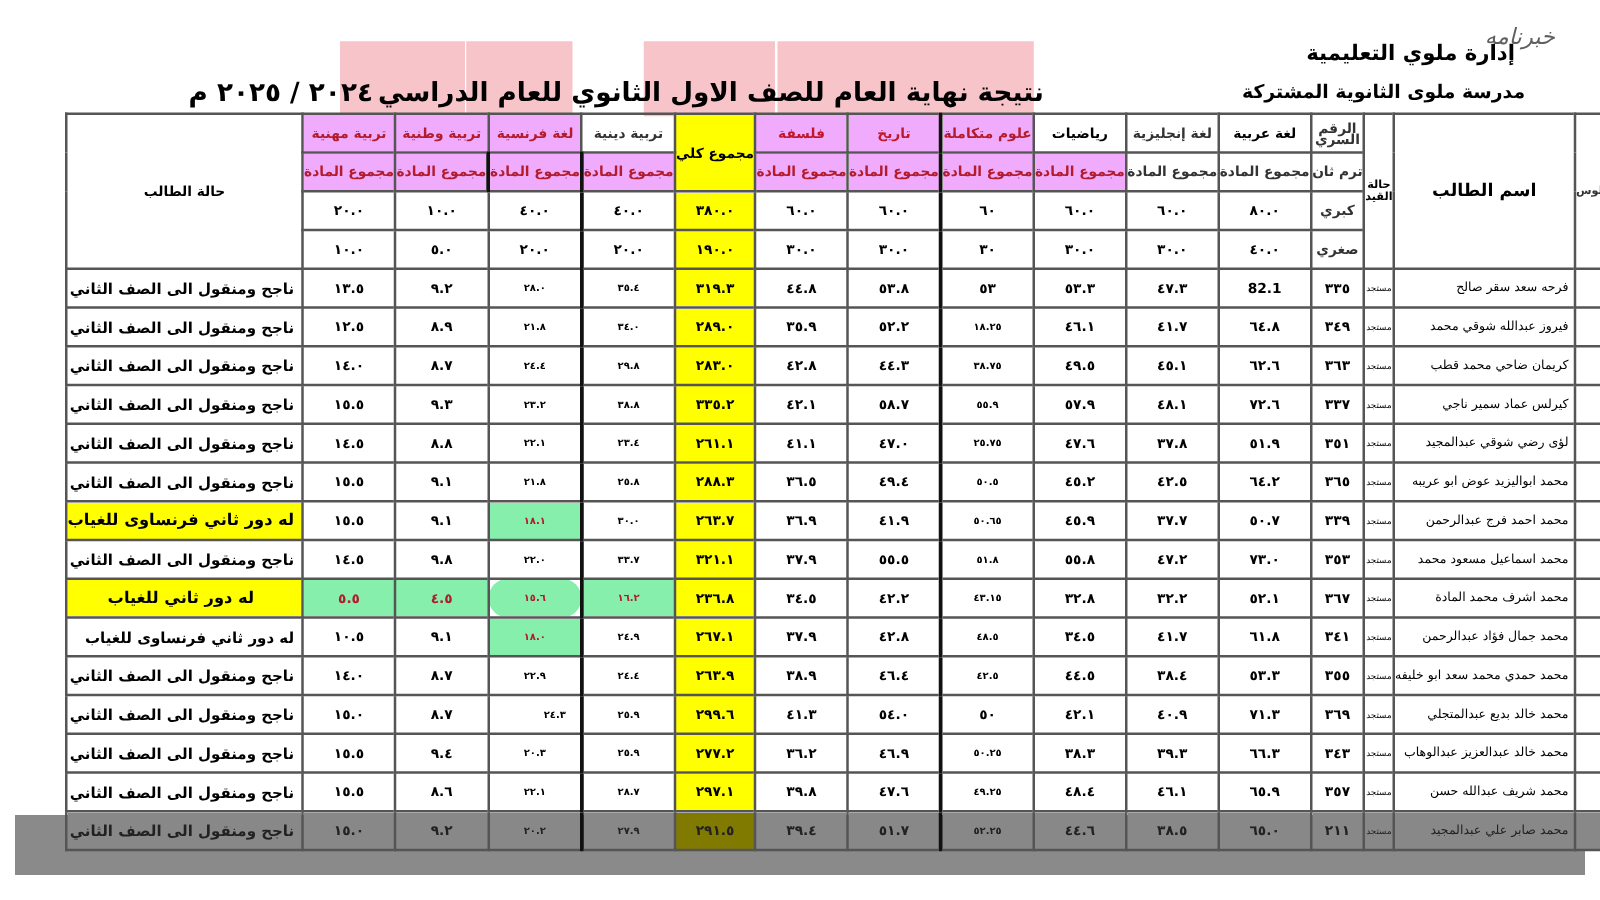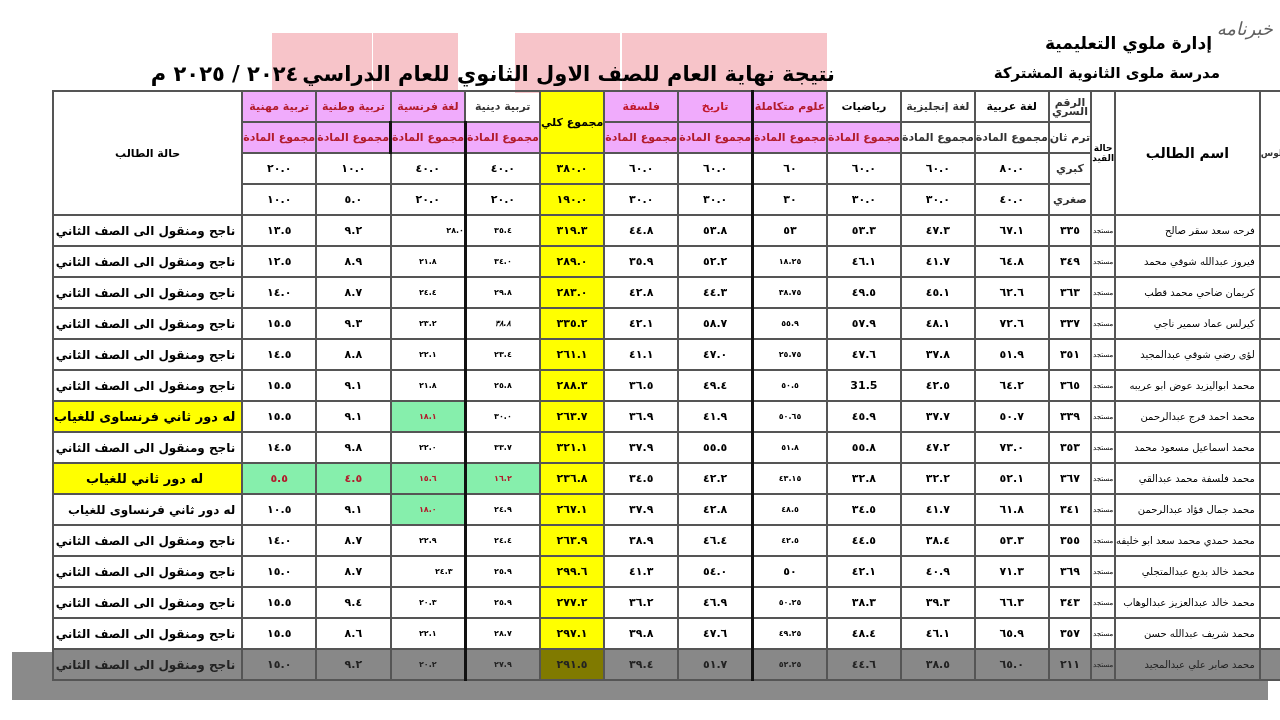--- a/index.html
+++ b/index.html
@@ -1,18 +1,18 @@
 <!DOCTYPE html>
 <html><head>
 <meta charset="utf-8">
 <style>
   html,body{margin:0;padding:0;}
   body{width:1280px;height:720px;background:#ffffff;position:relative;overflow:hidden;font-family:"DejaVu Sans",sans-serif;color:#000;}
   .pink-strip{position:absolute;top:33px;height:60px;background:#f7c4c9;}
-  .logo-watermark{position:absolute;top:18px;right:7px;font-size:18px;color:#444;font-family:"DejaVu Serif",serif;font-style:italic;opacity:.85;}
+  .logo-watermark{position:absolute;top:18px;right:36px;font-size:18px;color:#444;font-family:"DejaVu Serif",serif;font-style:italic;opacity:.85;}
   .admin-title{position:absolute;top:33px;right:68px;font-size:17px;font-weight:bold;direction:rtl;}
   .school-title{position:absolute;top:64px;right:60px;font-size:15px;font-weight:bold;direction:rtl;}
   .main-title{position:absolute;top:62px;left:110px;width:725px;text-align:right;direction:rtl;font-size:21px;font-weight:bold;white-space:nowrap;}
   .main-title .yr{margin-right:4px;}
   table.grid{position:absolute;left:52px;top:90px;border-collapse:collapse;direction:rtl;table-layout:fixed;}
   table.grid td{border:2px solid #555;height:29px;padding:0;text-align:center;font-size:11px;font-weight:bold;overflow:hidden;white-space:nowrap;}
   table.grid td.thick-left{border-left:3px solid #111;}
   .hdr-small{font-size:7px;font-weight:normal;color:#333;line-height:9px;}
   .hdr-sub{font-size:7px;font-weight:normal;color:#333;}
   .pinkhdr{background:#f0abfc;color:#b21c2c;}
@@ -129,29 +129,29 @@
       <td class="thick-left">٢٠.٠</td>
       <td>٢٠.٠</td>
       <td>٥.٠</td>
       <td>١٠.٠</td>
     </tr>
   <tr>
         <td>١٣٤</td>
         <td class="name-cell">فرحه سعد سقر صالح</td>
         <td class="reg-cell">مستجد</td>
         <td>٣٣٥</td>
-        <td>٦٧.١</td>
+        <td>82.1</td>
         <td>٤٧.٣</td>
         <td>٥٣.٣</td>
         <td class="thick-left">٥٣</td>
         <td>٥٣.٨</td>
         <td>٤٤.٨</td>
         <td class="yel">٣١٩.٣</td>
         <td class="thick-left" style="font-size: 8px;">٣٥.٤</td>
-        <td style="font-size: 8px; text-align: right;">٢٨.٠</td>
+        <td style="font-size: 8px;">٢٨.٠</td>
         <td>٩.٢</td>
         <td>١٣.٥</td>
         <td class="status-cell">ناجح ومنقول الى الصف الثاني</td>
       </tr>
       <tr>
         <td>١٣٦</td>
         <td class="name-cell">فيروز عبدالله شوقي محمد</td>
         <td class="reg-cell">مستجد</td>
         <td>٣٤٩</td>
         <td>٦٤.٨</td>
@@ -190,21 +190,21 @@
         <td class="name-cell">كيرلس عماد سمير ناجي</td>
         <td class="reg-cell">مستجد</td>
         <td>٣٣٧</td>
         <td>٧٢.٦</td>
         <td>٤٨.١</td>
         <td>٥٧.٩</td>
         <td class="thick-left" style="font-size: 8px;">٥٥.٩</td>
         <td>٥٨.٧</td>
         <td>٤٢.١</td>
         <td class="yel">٣٣٥.٢</td>
-        <td class="thick-left" style="font-size: 8px; font-style: italic;">٣٨.٨</td>
+        <td class="thick-left" style="font-size: 8px;">٣٨.٨</td>
         <td style="font-size: 8px;">٢٣.٢</td>
         <td>٩.٣</td>
         <td>١٥.٥</td>
         <td class="status-cell">ناجح ومنقول الى الصف الثاني</td>
       </tr>
       <tr>
         <td>١٠٥</td>
         <td class="name-cell">لؤى رضي شوقي عبدالمجيد</td>
         <td class="reg-cell">مستجد</td>
         <td>٣٥١</td>
@@ -221,21 +221,21 @@
         <td>١٤.٥</td>
         <td class="status-cell">ناجح ومنقول الى الصف الثاني</td>
       </tr>
       <tr>
         <td>١٠٧</td>
         <td class="name-cell">محمد ابواليزيد عوض ابو عريبه</td>
         <td class="reg-cell">مستجد</td>
         <td>٣٦٥</td>
         <td>٦٤.٢</td>
         <td>٤٢.٥</td>
-        <td>31.5</td>
+        <td>٤٥.٢</td>
         <td class="thick-left" style="font-size: 8px;">٥٠.٥</td>
         <td>٤٩.٤</td>
         <td>٣٦.٥</td>
         <td class="yel">٢٨٨.٣</td>
         <td class="thick-left" style="font-size: 8px; margin-top: 32px;">٢٥.٨</td>
         <td style="font-size: 8px;">٢١.٨</td>
         <td>٩.١</td>
         <td>١٥.٥</td>
         <td class="status-cell">ناجح ومنقول الى الصف الثاني</td>
       </tr>
@@ -270,32 +270,32 @@
         <td>٣٧.٩</td>
         <td class="yel">٣٢١.١</td>
         <td class="thick-left" style="font-size: 8px;">٣٣.٧</td>
         <td style="font-size: 8px;">٢٢.٠</td>
         <td>٩.٨</td>
         <td>١٤.٥</td>
         <td class="status-cell">ناجح ومنقول الى الصف الثاني</td>
       </tr>
       <tr>
         <td>١١٤</td>
-        <td class="name-cell">محمد فلسفة محمد عبدالقي</td>
+        <td class="name-cell">محمد اشرف محمد المادة</td>
         <td class="reg-cell">مستجد</td>
         <td>٣٦٧</td>
         <td>٥٢.١</td>
         <td>٣٢.٢</td>
         <td>٣٢.٨</td>
         <td class="thick-left" style="font-size: 8px;">٤٣.١٥</td>
         <td>٤٢.٢</td>
         <td>٣٤.٥</td>
         <td class="yel">٢٣٦.٨</td>
         <td class="thick-left failpink" style="font-size: 8px;">١٦.٢</td>
-        <td class="failpink" style="font-size: 8px;">١٥.٦</td>
+        <td class="failpink" style="font-size: 8px; border-radius: 15px;">١٥.٦</td>
         <td class="failpink">٤.٥</td>
         <td class="failpink">٥.٥</td>
         <td class="status-cell status-yel">له دور ثاني للغياب</td>
       </tr>
       <tr>
         <td>١١٧</td>
         <td class="name-cell">محمد جمال فؤاد عبدالرحمن</td>
         <td class="reg-cell">مستجد</td>
         <td>٣٤١</td>
         <td>٦١.٨</td>

